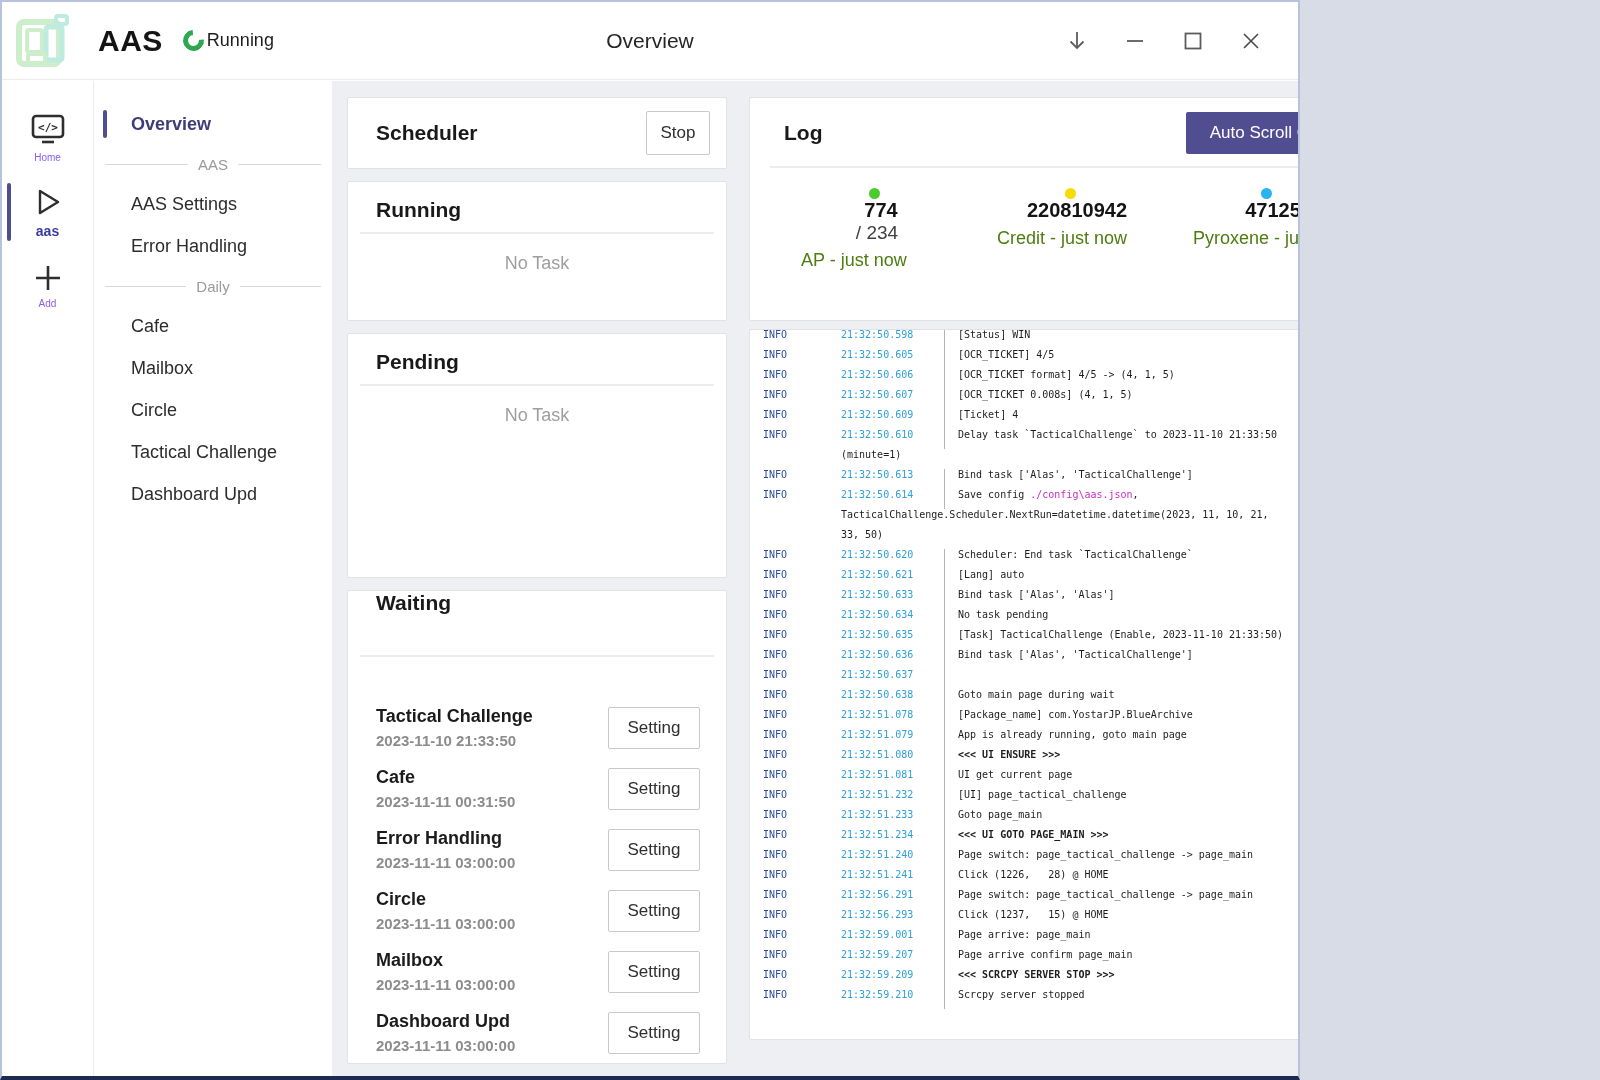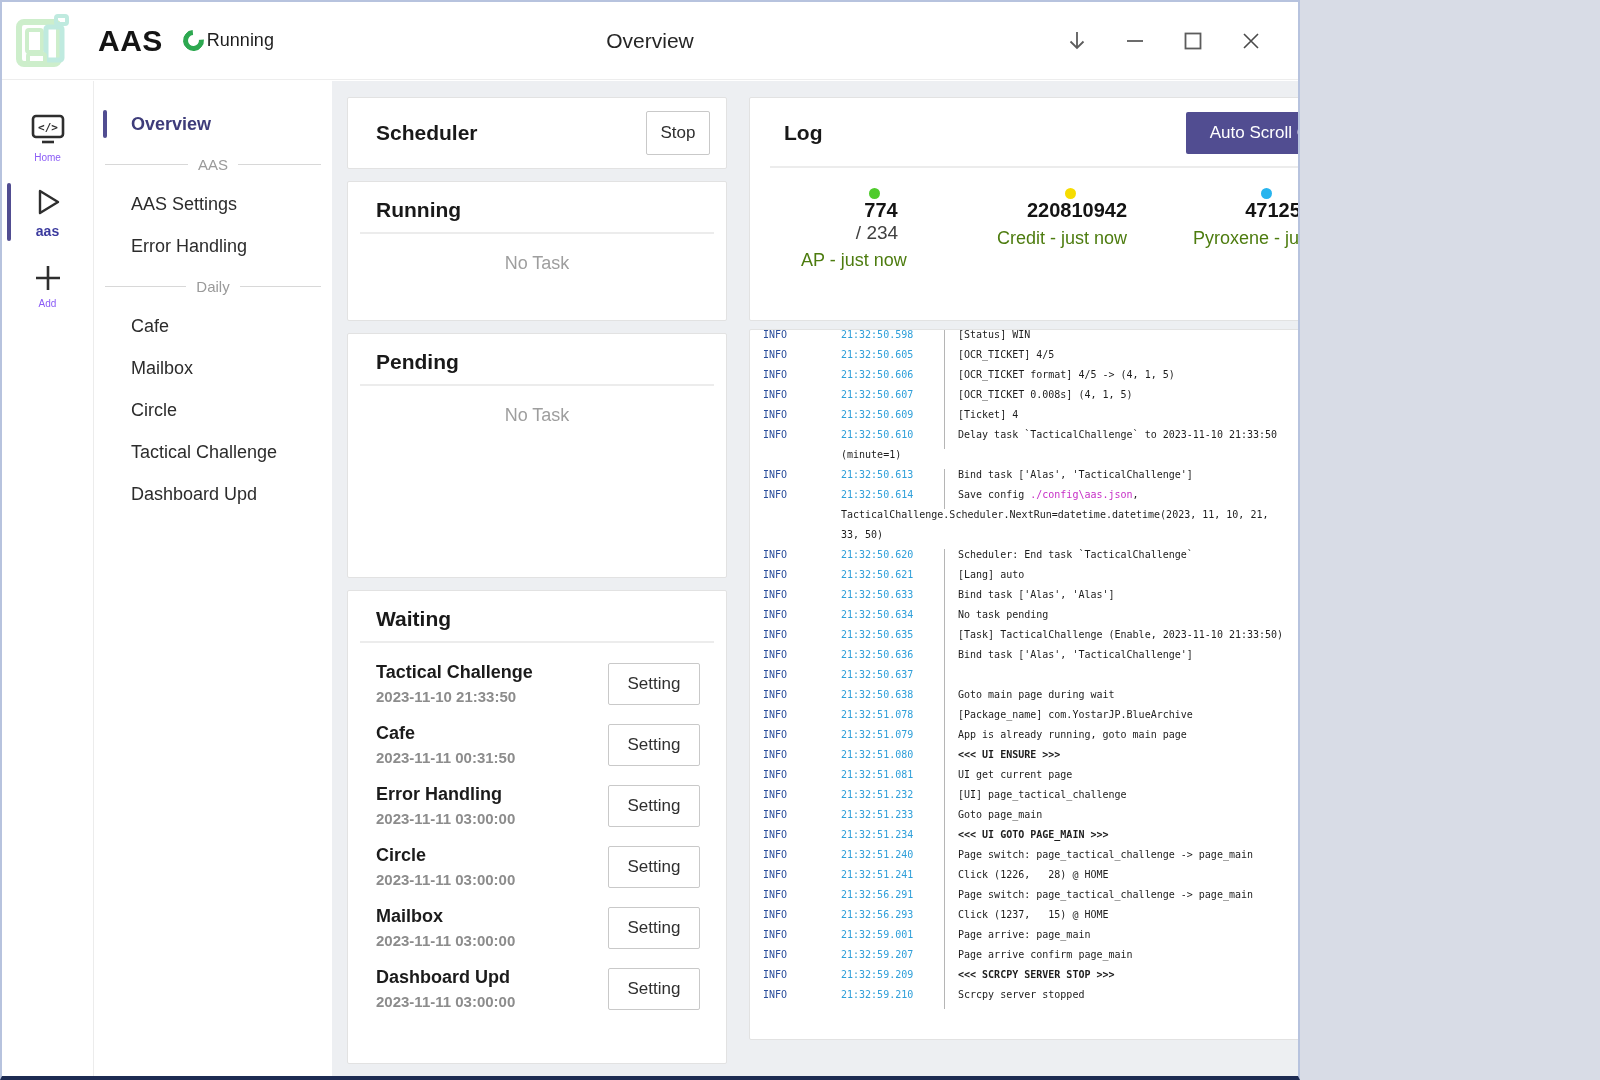--- a/index.html
+++ b/index.html
@@ -67,21 +67,21 @@
   .btn-outline{
     background:#fff; border:1px solid #c9c9c9; border-radius:2px; color:#2f2f2f;
     font-size:17px; font-family:inherit; cursor:pointer;
   }
   .stop-btn{ width:64px; height:44px; }
 
   .running-card{ height:140px; padding-top:16px; }
   .pending-card{ height:245px; padding-top:16px; }
   .running-card .card-title, .pending-card .card-title, .waiting-card .card-title, .loghead-card .card-title{ padding-left:28px; }
 
-  .waiting-card{ flex:1; padding-top:16px; display:flex; flex-direction:column; overflow:hidden; }
+  .waiting-card{ flex:1; display:flex; flex-direction:column; overflow:hidden;justify-content:space-between; }
   .task-list{ padding:10px 26px 0 28px; }
   .task-row{ display:flex; align-items:center; height:61px; }
   .task-info{ flex:1; }
   .task-name{ font-size:18px; font-weight:700; color:#1b1b1b; }
   .task-time{ font-size:15px; color:#8c8c8c; margin-top:5px;font-weight:bold; }
   .setting-btn{ width:92px; height:42px; }
 
   
   .loghead-card{ height:224px; padding-top:14px; }
   .loghead-row{ display:flex; align-items:center; padding:0 18px 0 0; }

